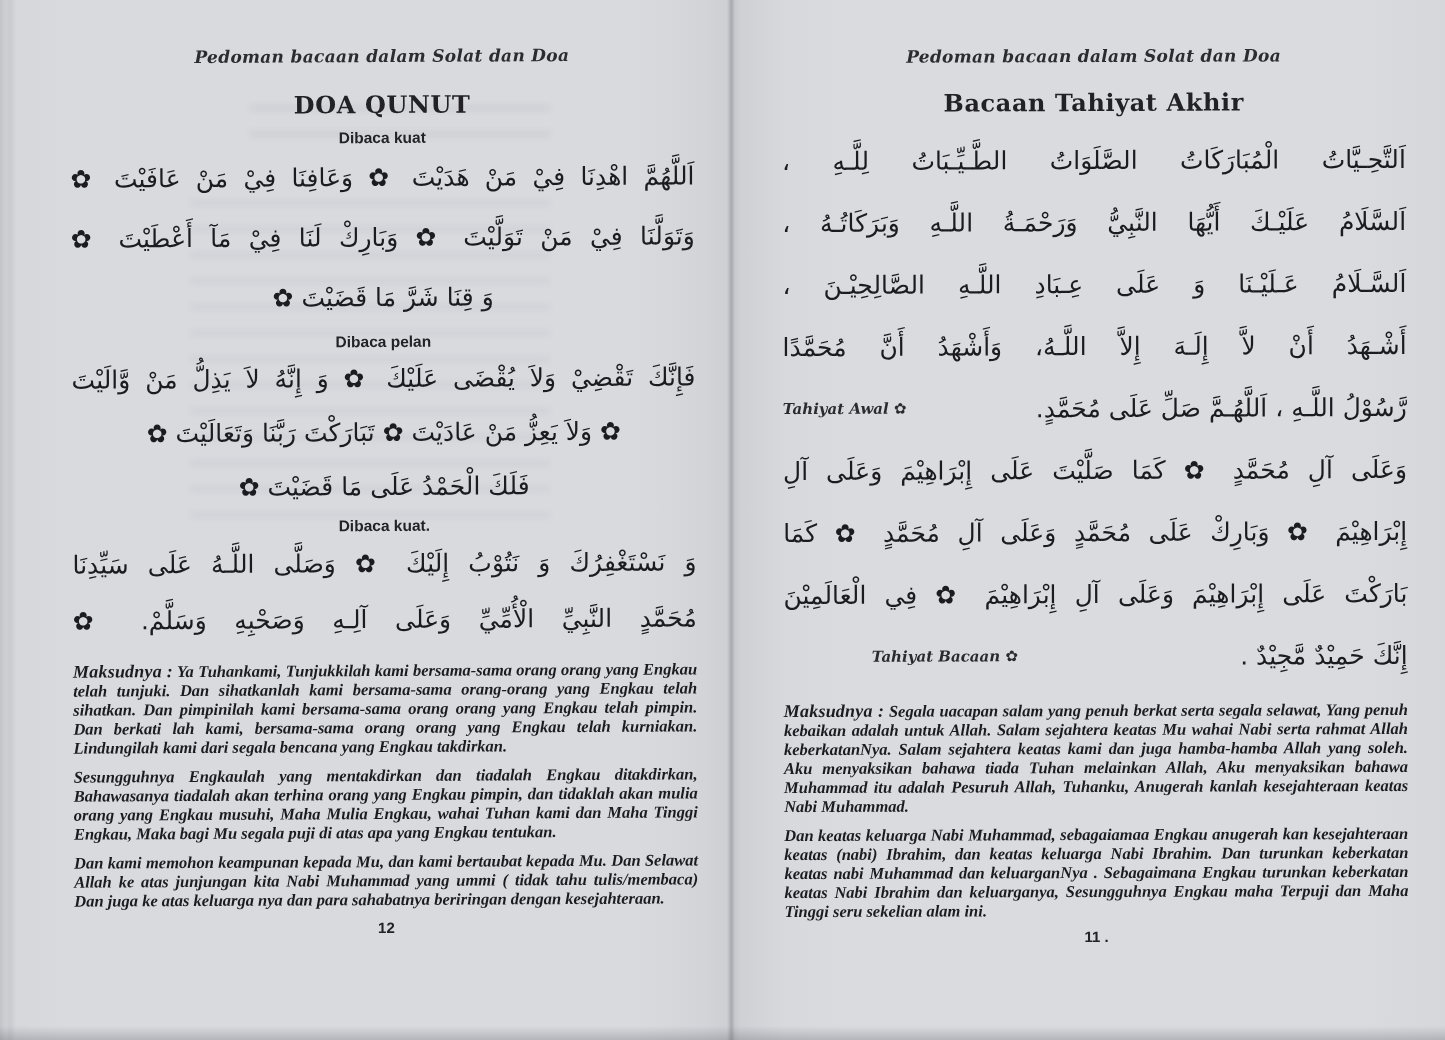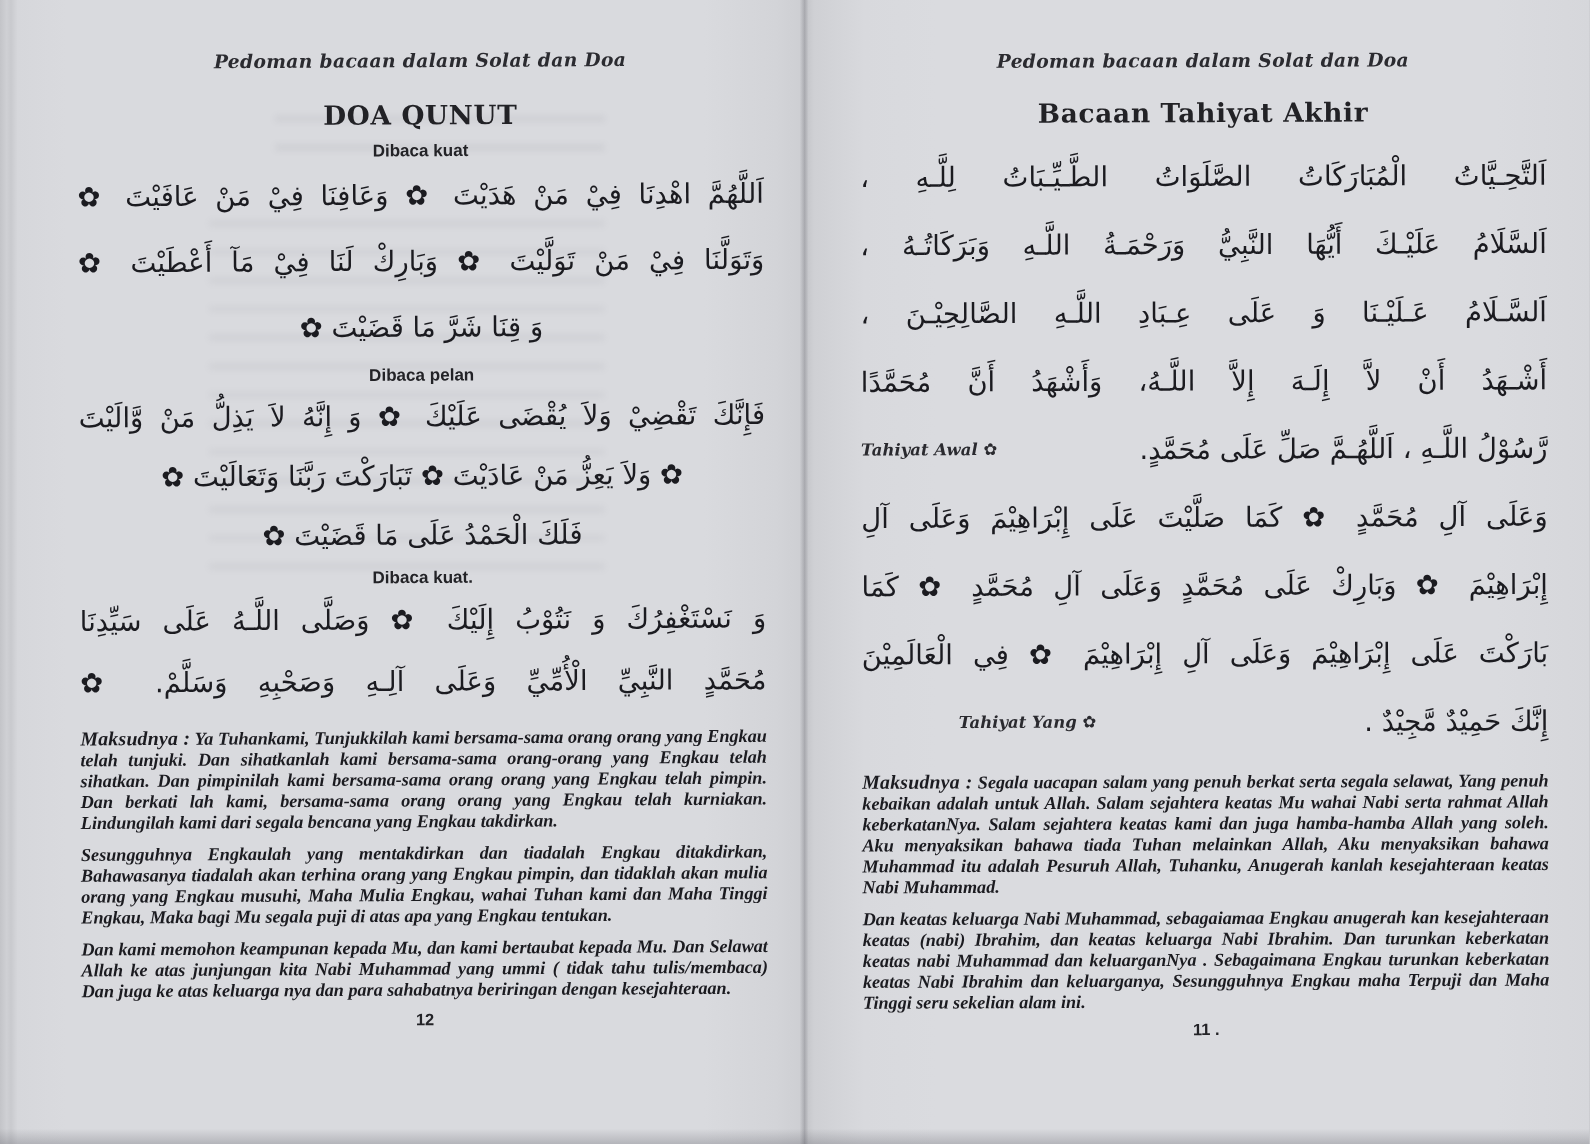--- a/index.html
+++ b/index.html
@@ -188,21 +188,21 @@
             <div class="ar ar-just">وَعَلَى آلِ مُحَمَّدٍ ✿ كَمَا صَلَّيْتَ عَلَى إِبْرَاهِيْمَ وَعَلَى آلِ</div>
           </div>
         <div class="ar-row">
             <div class="ar ar-just">إِبْرَاهِيْمَ ✿ وَبَارِكْ عَلَى مُحَمَّدٍ وَعَلَى آلِ مُحَمَّدٍ ✿ كَمَا</div>
           </div>
         <div class="ar-row">
             <div class="ar ar-just">بَارَكْتَ عَلَى إِبْرَاهِيْمَ وَعَلَى آلِ إِبْرَاهِيْمَ ✿ فِي الْعَالَمِيْنَ</div>
           </div>
 
         <div class="ar-row labeled">
-          <span class="ar-inline-label lbl-akhir"><span>Tahiyat Yang</span> <span class="orn">✿</span></span>
+          <span class="ar-inline-label lbl-akhir"><span>Tahiyat Bacaan</span> <span class="orn">✿</span></span>
           <div class="ar ar-right">إِنَّكَ حَمِيْدٌ مَّجِيْدٌ .</div>
         </div>
       </div>
 
       <p class="para p-first"><span class="lead">Maksudnya :</span> <span>Segala uacapan salam yang penuh berkat serta segala selawat, Yang penuh kebaikan adalah untuk Allah. Salam sejahtera keatas Mu wahai Nabi serta rahmat Allah keberkatanNya. Salam sejahtera keatas kami dan juga hamba-hamba Allah yang soleh. Aku menyaksikan bahawa tiada Tuhan melainkan Allah, Aku menyaksikan bahawa Muhammad itu adalah Pesuruh Allah, Tuhanku, Anugerah kanlah kesejahteraan keatas Nabi Muhammad.</span></p>
       <p class="para p-next"><span>Dan keatas keluarga Nabi Muhammad,  sebagaiamaa Engkau anugerah kan kesejahteraan keatas (nabi) Ibrahim, dan keatas keluarga Nabi Ibrahim. Dan turunkan keberkatan keatas nabi Muhammad dan keluarganNya . Sebagaimana Engkau turunkan keberkatan keatas Nabi Ibrahim dan keluarganya, Sesungguhnya Engkau maha Terpuji dan Maha Tinggi seru sekelian alam ini.</span></p>
 
       <div class="page-number pn-right">11 .</div>
     </div>
   </div>

